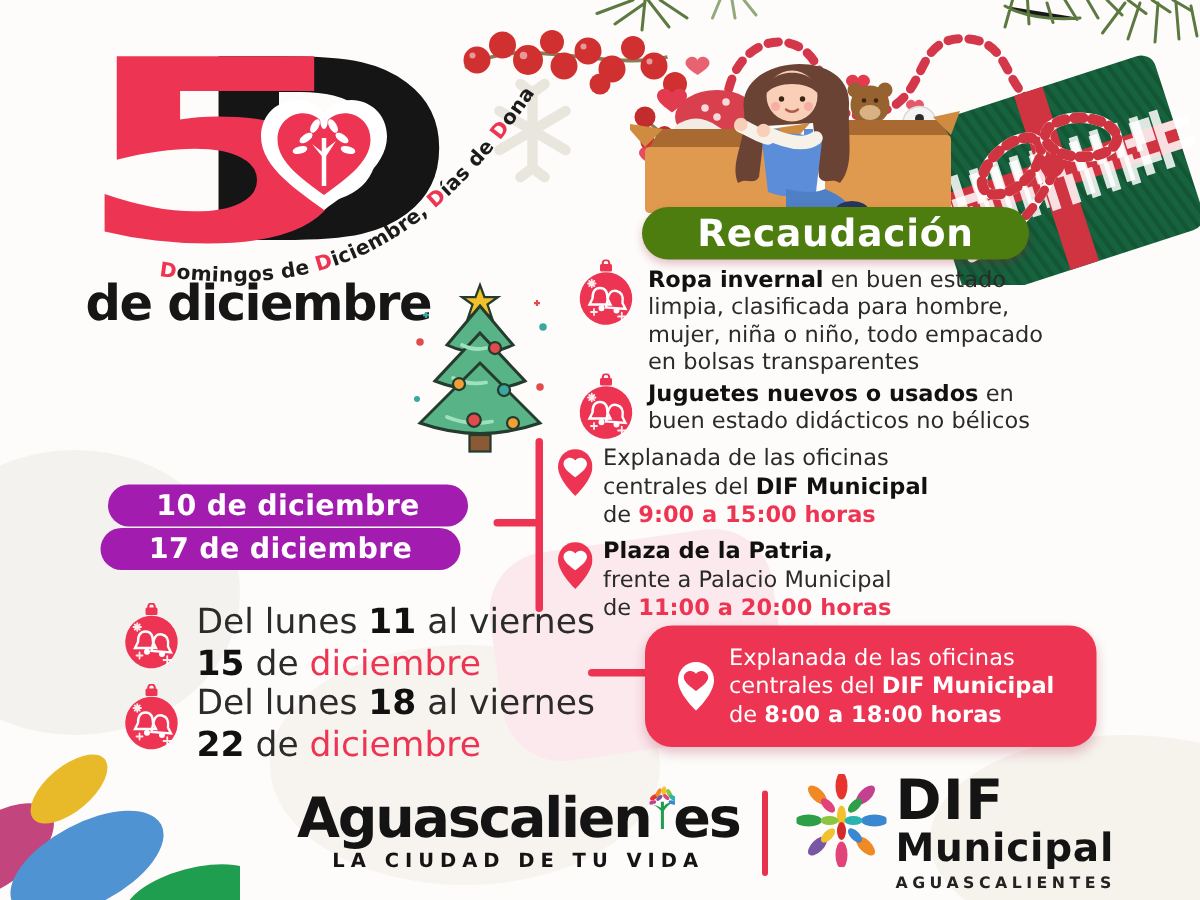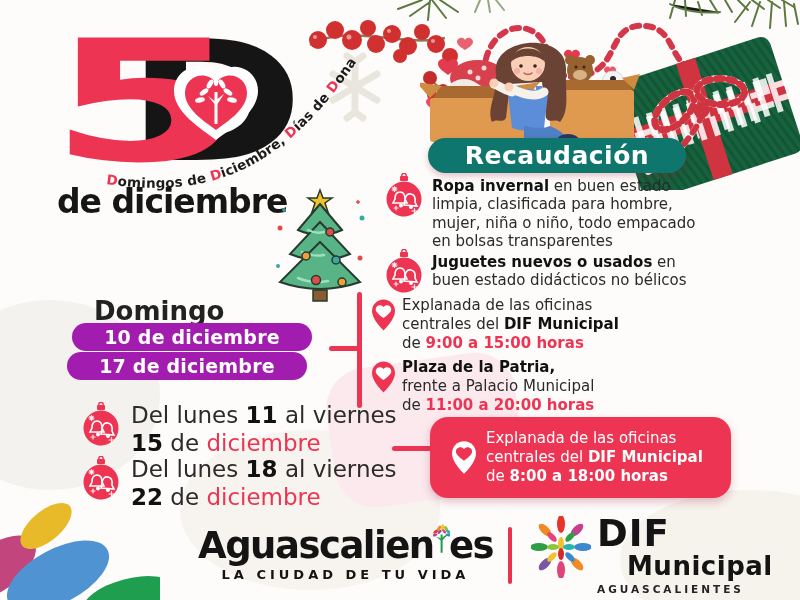--- a/index.html
+++ b/index.html
@@ -33,21 +33,21 @@
   .pill.p1{left:72px;top:323px;}
   .pill.p2{left:67px;top:352px;text-align:center;}
 
   .connector{position:absolute;background:#ee3453;border-radius:3px;}
   .c1v{left:357px;top:292px;width:5px;height:116px;}
   .c1h{left:329px;top:346px;width:30px;height:5px;}
   .c2h{left:392px;top:446px;width:42px;height:5px;}
   .footer-divider{left:508px;top:527px;width:4px;height:57px;background:#e8334f;border-radius:2px;}
 
   .recaudacion{
-    left:428px;top:138px;width:258px;height:35px;background:#0f766e;border-radius:18px;
+    left:428px;top:138px;width:258px;height:35px;background:#4d7c0f;border-radius:18px;
     display:flex;align-items:center;justify-content:center;color:#fff;
     font-size:25px;font-weight:900;letter-spacing:.5px;
     box-shadow:0 3px 6px rgba(160,20,50,.25);
   }
   .don-item-text{font-size:15px;line-height:1.22;color:#2a2a2a;}
   .don-item-text b{color:#111;}
   .di1{left:432px;top:177px;width:276px;}
   .di2{left:432px;top:253px;width:276px;}
   .orn{position:absolute;width:42px;height:48px;}
   .orn.o1{left:383px;top:173px;}
@@ -78,21 +78,21 @@
   .schedule-box .txt{color:#fff;font-size:15px;line-height:1.25;margin-left:10px;}
   .schedule-box .txt b{font-weight:800;}
 
   
   .ags{left:198px;top:512px;width:295px;text-align:center;}
   .ags .word{display:flex;align-items:flex-end;justify-content:center;font-size:37px;font-weight:900;letter-spacing:-1.5px;color:#141414;line-height:1;}
   .ags .word svg{margin:0 -1px -2px -1px;}
   .ags .slogan{font-size:13px;font-weight:800;letter-spacing:4px;color:#141414;margin-top:3px;white-space:nowrap;}
   .dif{left:597px;top:515px;line-height:1;}
   .dif .t1{font-size:37px;font-weight:900;letter-spacing:1px;color:#141414;}
-  .dif .t2{font-size:26px;font-weight:900;letter-spacing:.5px;color:#141414;margin-top:1px;margin-left:30px;}
+  .dif .t2{font-size:26px;font-weight:900;letter-spacing:.5px;color:#141414;margin-top:1px;}
   .dif .t3{font-size:10.5px;font-weight:600;letter-spacing:3px;color:#232323;margin-top:5px;}
 </style>
 </head>
 <body>
 
 <div class="poster">
 
   <div class="blob b2"></div>
   <div class="blob b3"></div>
   <div class="blob b4"></div>
@@ -305,21 +305,20 @@
     <g>
       <circle cx="58" cy="44" r="4" fill="#e14b4b" stroke="#243b2e" stroke-width="1.5"></circle>
       <circle cx="34" cy="68" r="4" fill="#f2a036" stroke="#243b2e" stroke-width="1.5"></circle>
       <circle cx="64" cy="72" r="4" fill="#3aa8a0" stroke="#243b2e" stroke-width="1.5"></circle>
       <circle cx="44" cy="92" r="4.5" fill="#e14b4b" stroke="#243b2e" stroke-width="1.5"></circle>
       <circle cx="70" cy="94" r="4" fill="#f2a036" stroke="#243b2e" stroke-width="1.5"></circle>
     </g>
     <rect x="41" y="102" width="14" height="11" fill="#8a5a34" stroke="#243b2e" stroke-width="1.5"></rect>
   </svg>
 
-  <div class="abs domingo-label">Domingo</div>
   <div class="pill p1">10 de diciembre</div>
   <div class="pill p2">17 de diciembre</div>
 
   <div class="connector c1h"></div>
   <div class="connector c1v"></div>
   <div class="connector c2h"></div>
 
   <div class="abs recaudacion">Recaudación</div>
 
   <svg width="0" height="0" style="position:absolute">

